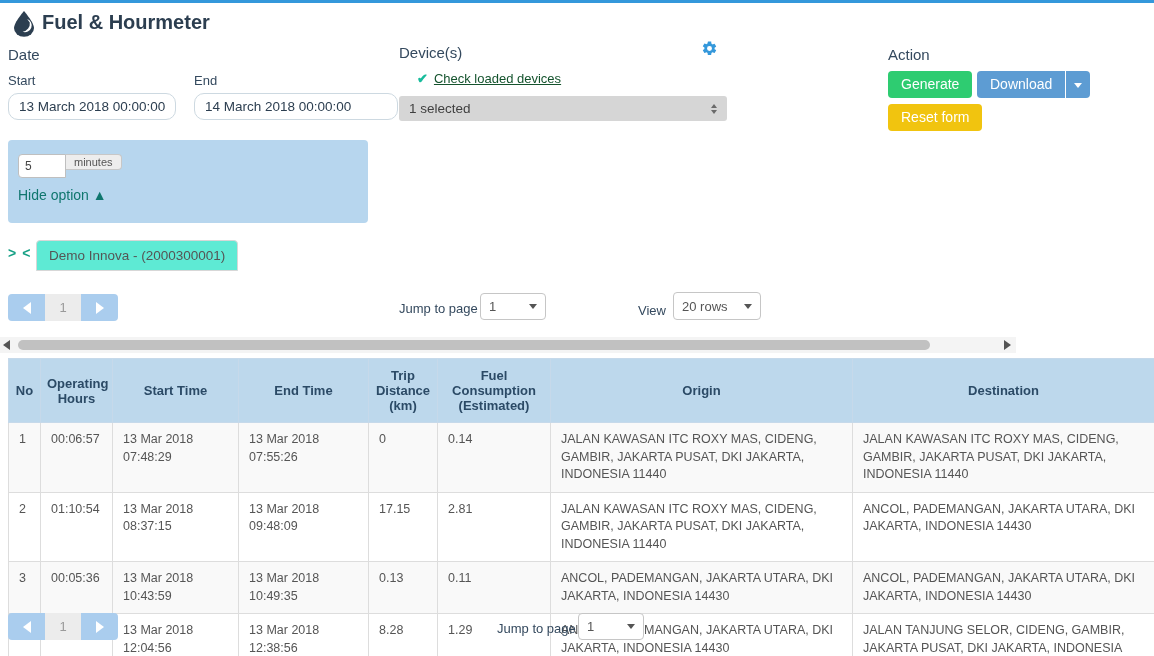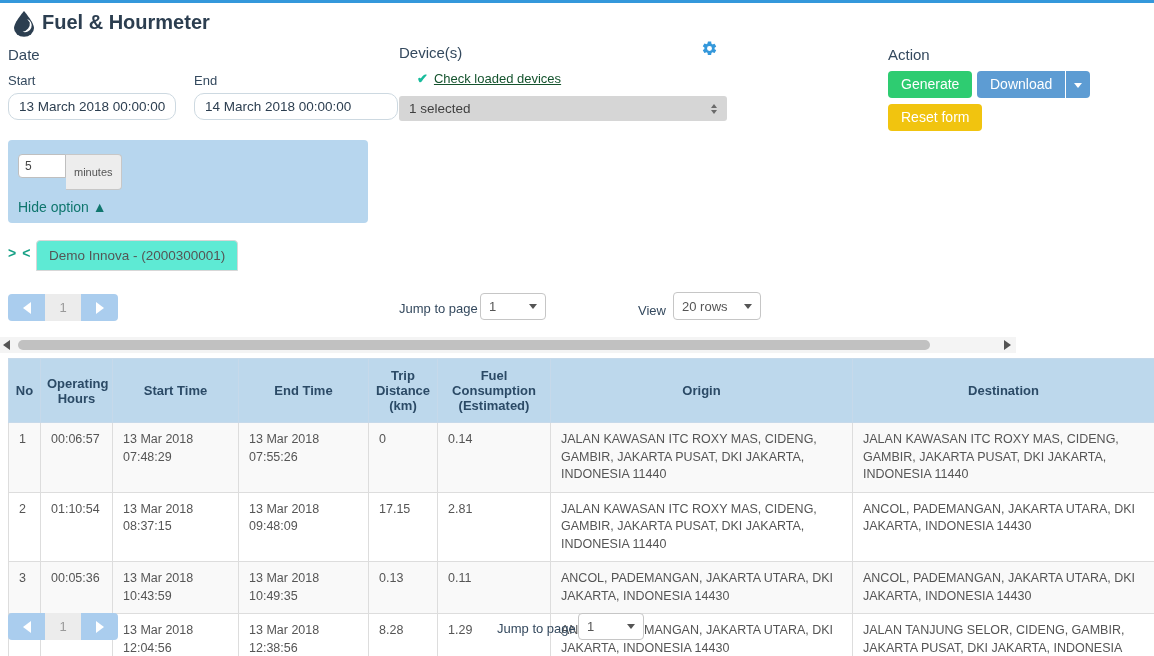--- a/index.html
+++ b/index.html
@@ -39,21 +39,21 @@
   .btn-download { background:#5d9cd3; border-radius:4px 0 0 4px; }
   .btn-caret { background:#5d9cd3; border-radius:0 4px 4px 0; margin-left:1px; padding:5px 8px; }
   .btn-reset { background:#f1c40f; }
   .caret-down-w { display:inline-block; width:0; height:0; border-left:4px solid transparent; border-right:4px solid transparent; border-top:5px solid #fff; vertical-align:middle; }
 
   .min-panel { top:140px; left:8px; width:360px; height:83px; background:#b7d6ee; border-radius:4px; padding:8px 10px; }
   .min-panel .lbl { font-size:13.5px; color:#2c3e50; }
   .min-row { margin-top:6px; display:flex; }
   .min-input { width:48px; height:24px; border:1px solid #bfbfbf; border-radius:4px 0 0 4px; padding:0 6px;
                font-family:"Liberation Sans", sans-serif; font-size:12px; color:#444; }
-  .min-addon { height:36px; background:#ededed; border:1px solid #c7c7c7; border-left:none; border-radius:0 4px 4px 0;
+  .min-addon { height:16px; background:#ededed; border:1px solid #c7c7c7; border-left:none; border-radius:0 4px 4px 0;
                font-size:11px; color:#555; display:flex; align-items:center; padding:0 8px; }
   .hide-link { margin-top:9px; font-size:14px; color:#0f766e; cursor:pointer; }
 
   .tab-chevrons { top:245px; left:8px; font-size:14px; font-weight:bold; color:#16a085; letter-spacing:6px; cursor:pointer; }
   .device-tab { top:240px; left:36px; height:31px; background:#5eead4; border:1px solid #d7d7d7; border-radius:4px 4px 0 0;
                 line-height:29px; padding:0 12px; font-size:13.5px; color:#555; cursor:pointer; }
 
   .pager { display:flex; }
   .pg-btn { width:37px; height:27px; background:#aacdee; display:flex; align-items:center; justify-content:center; cursor:pointer; }
   .pg-prev { border-radius:4px 0 0 4px; }

